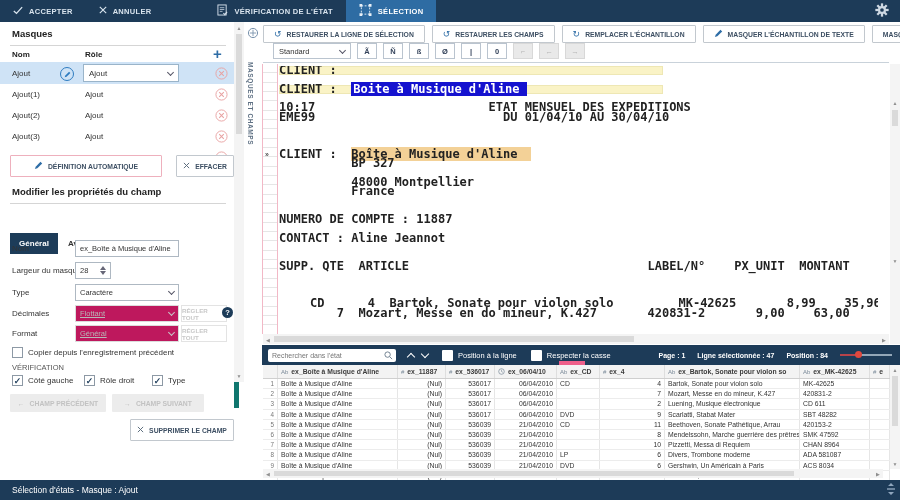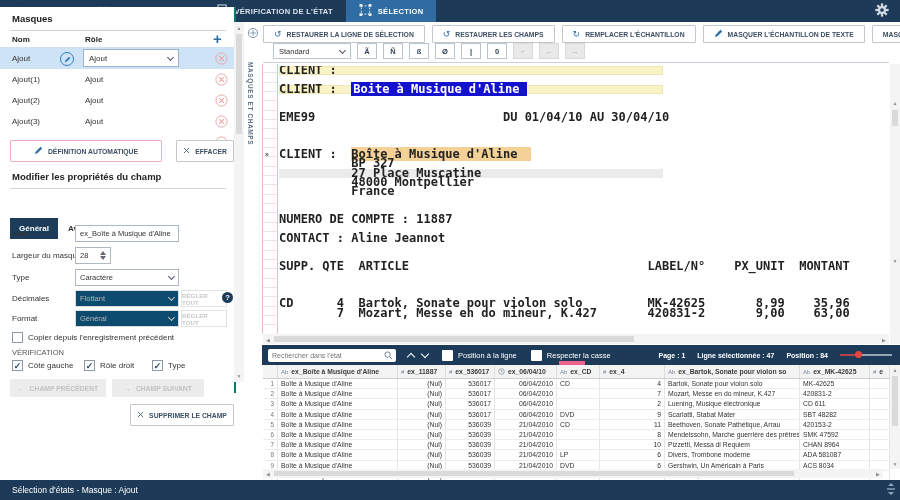--- a/index.html
+++ b/index.html
@@ -5,21 +5,21 @@
   html,body{margin:0;padding:0;background:#fff;width:900px;height:500px;overflow:hidden;
     font-family:"Liberation Sans",sans-serif;-webkit-font-smoothing:antialiased;}
   .win{position:absolute;top:0;left:0;width:900px;height:500px;background:#fff;overflow:hidden;}
   .abs{position:absolute;}
   
   .topbar{position:absolute;left:0;top:0;width:900px;height:22px;background:#1d3b58;display:flex;align-items:stretch;color:#d9e4ee;font-size:7.5px;font-weight:bold;letter-spacing:.3px;}
   .tb-item{display:flex;align-items:center;gap:6px;padding:8px 13px;white-space:nowrap;}
   .tb-item.active{background:#2e6ca3;color:#fff;}
   .tb-gear{margin-left:auto;display:flex;align-items:center;padding:0 11px;}
   
-  .lpanel{position:absolute;left:0;top:7px;width:234px;height:386px;background:#fff;border-right:2px solid #0f766e;font-size:8px;color:#333;}
+  .lpanel{position:absolute;left:0;top:22px;width:234px;height:386px;background:#fff;border-right:5px solid #0f766e;font-size:8px;color:#333;}
   .sect-title{position:absolute;left:12px;font-size:9.5px;font-weight:bold;color:#222;}
   .hr{position:absolute;left:10px;right:8px;border-top:1px solid #d5d5d5;}
   .mcol{position:absolute;font-size:8px;font-weight:bold;color:#222;}
   .plus{position:absolute;left:213px;top:47px;font-size:15px;color:#2e6da6;font-weight:bold;line-height:14px;}
   .mask-rows{position:absolute;left:0;top:62px;width:234px;}
   .mask-row{position:relative;height:21px;display:flex;align-items:center;}
   .mask-row.selected{background:#cfe3f6;height:22px;}
   .m-name{position:absolute;left:12px;color:#333;}
   .edit-badge{position:absolute;left:60px;top:5px;width:12px;height:12px;border:1px solid #2e7cc0;border-radius:50%;display:flex;align-items:center;justify-content:center;}
   .m-role{position:absolute;left:85px;color:#333;}
@@ -27,21 +27,21 @@
   .mdel{position:absolute;left:215px;top:4px;width:13px;height:13px;}
   .mask-row.selected .mdel{top:5px;}
   .btn{display:flex;align-items:center;justify-content:center;gap:5px;background:#fff;border:1px solid #c2c8ce;border-radius:1px;font-size:6.8px;font-weight:bold;color:#3d4f63;white-space:nowrap;}
   .btn.pink{border:1px solid #eeb0bd;}
   .btn.disabled{background:#ececec;border:none;color:#c2c2c2;}
   .tab-general{position:absolute;left:10px;top:211px;width:48px;height:21px;background:#1d3c59;color:#fff;font-size:8px;font-weight:bold;display:flex;align-items:center;justify-content:center;}
   .tab-avance{position:absolute;left:68px;top:211px;height:21px;font-size:8px;font-weight:bold;color:#333;display:flex;align-items:center;}
   .flabel{position:absolute;left:12px;font-size:8px;color:#333;}
   .fctl{position:absolute;left:75px;height:15px;background:#fff;border:1px solid #aeb8c2;font-size:7.5px;color:#333;display:flex;align-items:center;padding:0 4px;}
   .fctl.sel{justify-content:space-between;width:94px;}
-  .fctl.dis{border-color:#dcdcdc;color:#b8b8b8;background:#0c4a6e;}
+  .fctl.dis{border-color:#dcdcdc;color:#b8b8b8;background:#be185d;text-decoration:underline;}
   .regler{position:absolute;left:181px;width:44px;height:15px;border:1px solid #e3e3e3;background:#fff;color:#c8c8c8;font-size:6.2px;font-weight:bold;display:flex;align-items:center;justify-content:center;}
   .help{position:absolute;left:222px;width:11px;height:11px;border-radius:50%;background:#1d3c59;color:#fff;font-size:7.5px;font-weight:bold;display:flex;align-items:center;justify-content:center;}
   .cb{display:inline-block;width:11px;height:11px;background:#fff;border:1px solid #8d99a5;box-sizing:border-box;text-align:center;line-height:10px;font-size:9px;color:#1d3c59;font-weight:bold;}
   .cb.checked::before{content:"✓";}
   .cbrow{position:absolute;display:flex;align-items:center;gap:5px;font-size:8px;color:#333;}
   .chev{display:inline-block;width:4px;height:4px;border-right:1px solid #556;border-bottom:1px solid #556;transform:rotate(45deg);margin-top:-2px;}
   .tri{width:0;height:0;border-left:3px solid transparent;border-right:3px solid transparent;}
   .tri.up{border-bottom:4px solid #667;}
   .tri.dn{border-top:4px solid #667;}
   
@@ -341,30 +341,30 @@
       </span>
   </div>
 
   <div class="rsep"></div>
   <div class="gutter" id="gutter">
       <div class="gmark" style="top: 85.97px;">»</div>
     </div>
   <div class="rlines" id="report-lines">
       <div class="rline bgy" style="top: 0px;"><span class="seg">CLIENT :</span></div>
       <div class="rline bgy" style="top: 18.66px;"><span class="seg">CLIENT :  </span><span class="seg sel">Boite à Musique d'Aline</span></div>
+      <div class="rline" style="top: 37.32px;"><span class="seg">10:17                        ETAT MENSUEL DES EXPEDITIONS</span></div>
       <div class="rline" style="top: 46.65px;"><span class="seg">EME99                          DU 01/04/10 AU 30/04/10</span></div>
       <div class="rline" style="top: 83.97px;"><span class="seg">CLIENT :  </span><span class="seg tan">Boîte à Musique d'Aline</span></div>
       <div class="rline" style="top: 93.3px;"><span class="seg">          BP 327</span></div>
-      <div class="rline bgg" style="top: 102.63px;"><span class="seg">          27 Place Muscatine</span></div>
       <div class="rline" style="top: 111.96px;"><span class="seg">          48000 Montpellier</span></div>
       <div class="rline" style="top: 121.29px;"><span class="seg">          France</span></div>
       <div class="rline" style="top: 149.28px;"><span class="seg">NUMERO DE COMPTE : 11887</span></div>
       <div class="rline" style="top: 167.94px;"><span class="seg">CONTACT : Aline Jeannot</span></div>
       <div class="rline" style="top: 195.93px;"><span class="seg">SUPP. QTE  ARTICLE                                 LABEL/N°    PX_UNIT  MONTANT</span></div>
-      <div class="rline" style="top: 233.25px;"><span class="seg">CD      4  Bartok, Sonate pour violon solo         MK-42625       8,99    35,96</span></div>
+      <div class="rline" style="top: 233.25px; padding-left: 31px;"><span class="seg">CD      4  Bartok, Sonate pour violon solo         MK-42625       8,99    35,96</span></div>
       <div class="rline" style="top: 242.58px;"><span class="seg">        7  Mozart, Messe en do mineur, K.427       420831-2       9,00    63,00</span></div>
     </div>
 
   <div class="sb" style="left:263px;top:334px;width:626px;height:10px">
     <div class="arr" style="left:2px;top:3px;width:6px">◀</div>
     <div class="thumb" style="left:11px;top:2px;width:360px;height:6px"></div>
     <div class="arr" style="right:2px;top:3px;width:6px;left:auto">▶</div>
   </div>
 
   <div class="sb" style="left:890px;top:64px;width:10px;height:280px">

